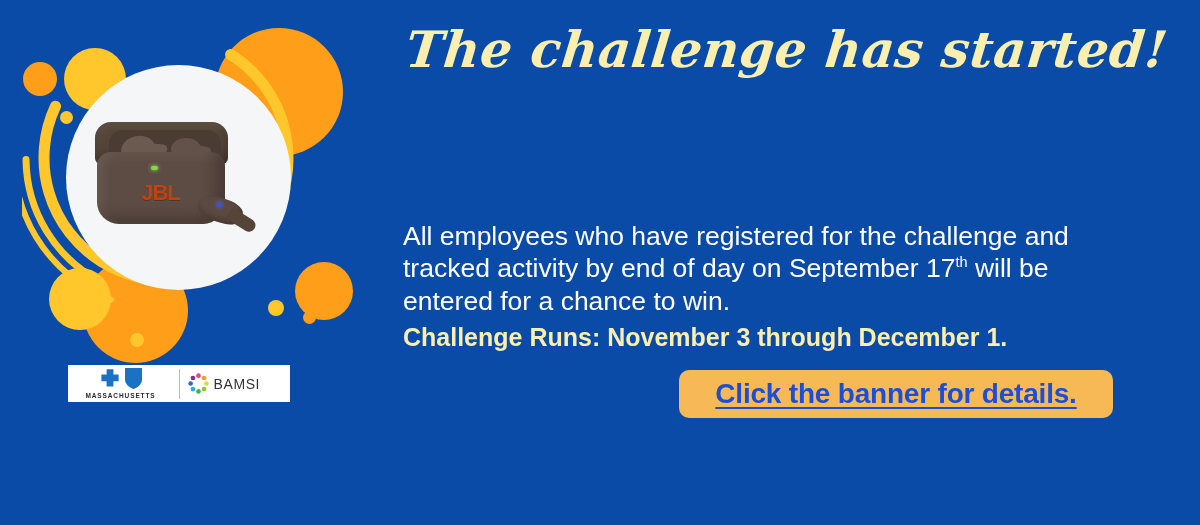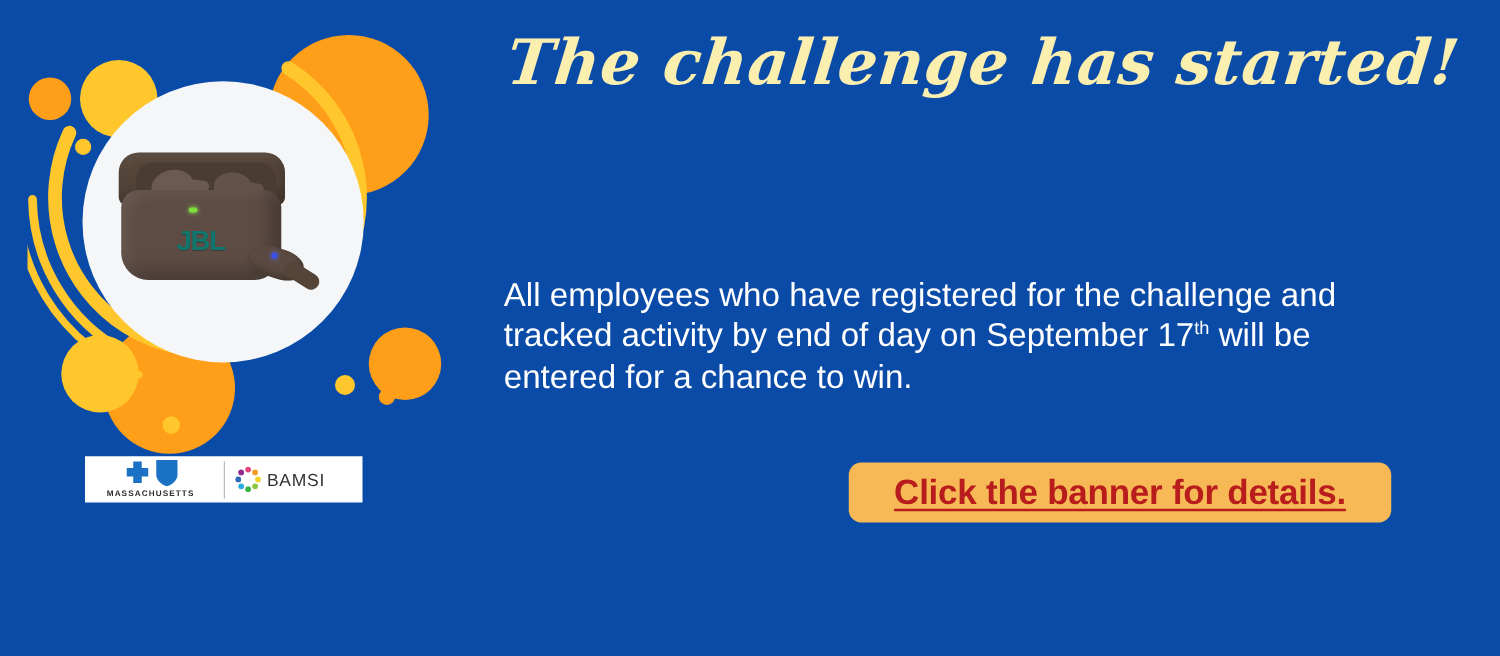--- a/index.html
+++ b/index.html
@@ -56,21 +56,21 @@
     content:"";position:absolute;right:-10px;top:8px;width:18px;height:8px;
     background:#62524A;border-radius:6px;transform:rotate(12deg);
   }
   .led{
     position:absolute;left:62px;top:56px;width:7px;height:4px;
     background:#7DE03A;border-radius:2px;box-shadow:0 0 4px #9BF05A;
   }
   .jbl{
     position:absolute;left:44px;top:70px;width:56px;text-align:center;
     font-family:"Liberation Sans", sans-serif;font-weight:bold;
-    font-size:22px;letter-spacing:-1px;color:#0f766e;
+    font-size:22px;letter-spacing:-1px;color:#c2410c;
     text-shadow:0 1px 0 rgba(0,0,0,.25);
   }
   .bud-out{
     position:absolute;left:108px;top:88px;width:46px;height:24px;
     background:#5B4A41;border-radius:50% 40% 40% 50%;
     transform:rotate(18deg);
     box-shadow:inset -4px -3px 6px rgba(0,0,0,.25);
   }
   .bud-out:after{
     content:"";position:absolute;right:-16px;top:9px;width:30px;height:13px;
@@ -126,21 +126,21 @@
     color:#FBEFB0;font-size:25px;font-weight:bold;line-height:1.2;
   }
 
   .cta{
     position:absolute;left:276px;top:370px;width:434px;height:48px;
     background:#F7B955;border-radius:10px;border:none;
     display:flex;align-items:center;justify-content:center;
     cursor:pointer;padding:0;
   }
   .cta-text{
-    font-size:28px;font-weight:bold;color:#b91c1c;
+    font-size:28px;font-weight:bold;color:#1d4ed8;
     text-decoration:underline;text-underline-offset:4px;
     font-family:"Liberation Sans", sans-serif;
     letter-spacing:-.2px;
   }
 </style>
 </head>
 <body>
 
 <div class="banner">
 
@@ -214,18 +214,19 @@
 
   <div class="content">
 
     <div class="headline">The challenge has started!</div>
 
 
     <div class="para p2">
       <span>All employees who have registered for the challenge and tracked activity by end of day on September 17</span><sup>th</sup><span> will be entered for a chance to win.</span>
     </div>
 
+    <div class="runs">Challenge Runs: November 3 through December 1.</div>
 
     <button class="cta">
       <span class="cta-text">Click the banner for details.</span>
     </button>
   </div>
 </div>
 
 </body></html>

